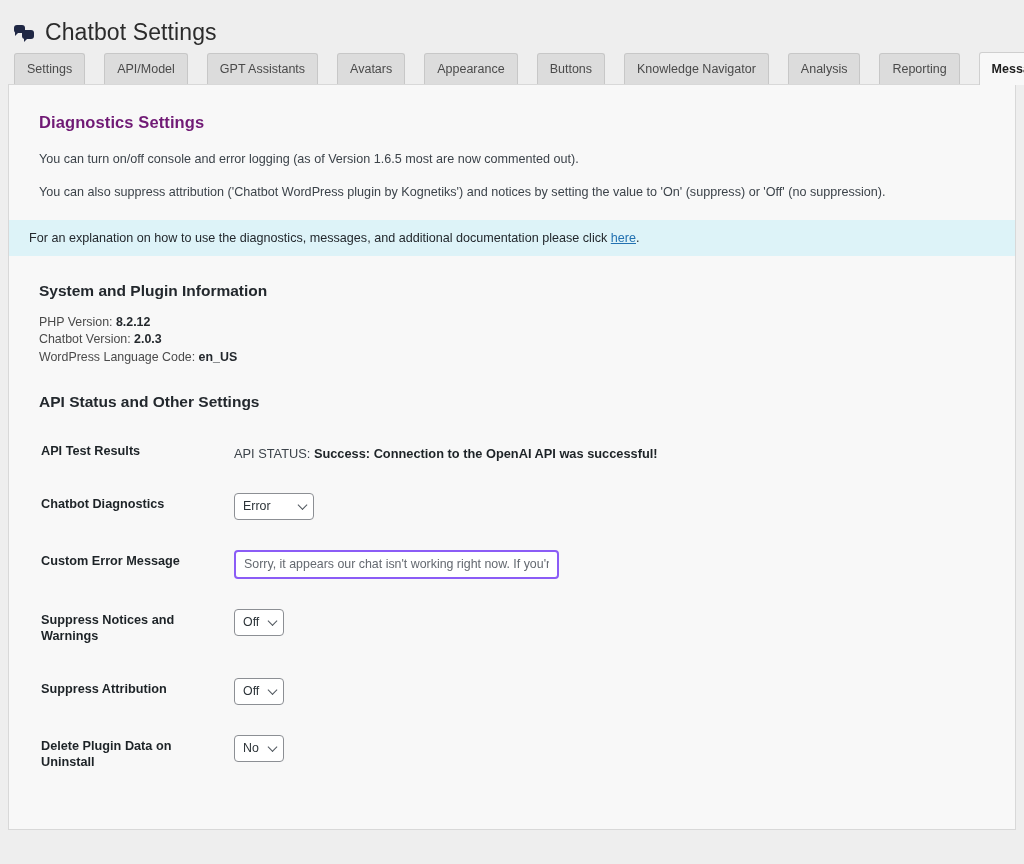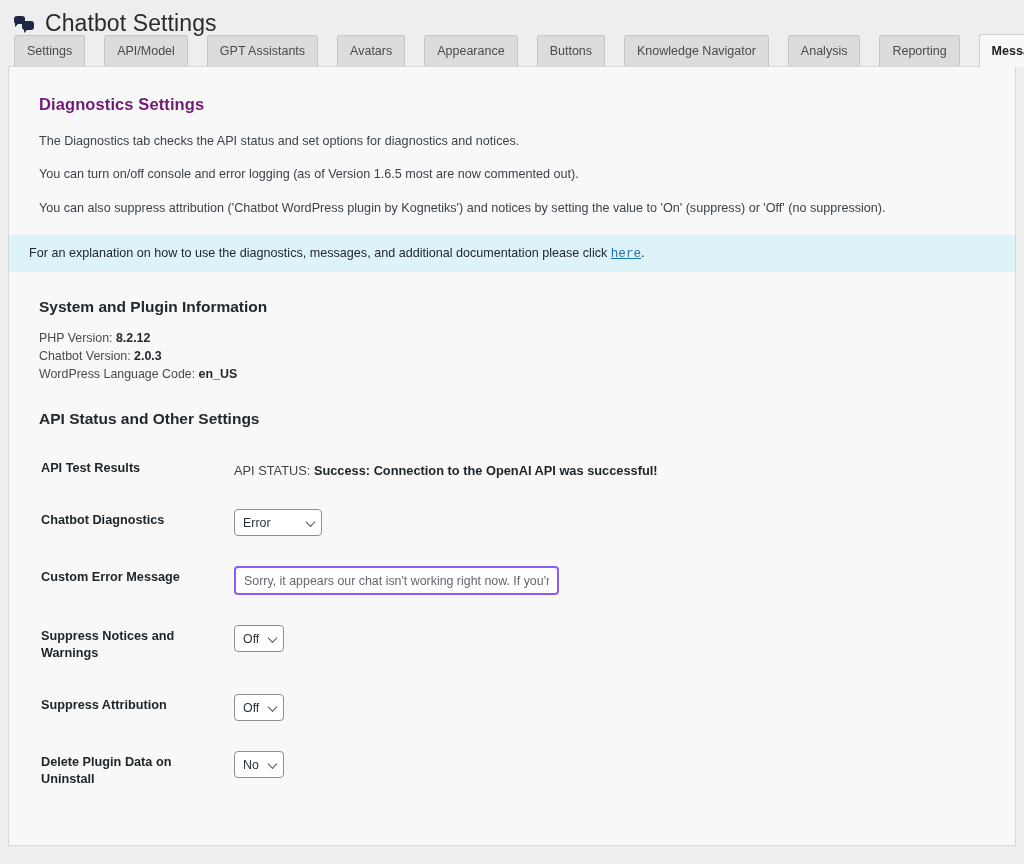--- a/index.html
+++ b/index.html
@@ -12,21 +12,21 @@
     font-family: "Liberation Sans", sans-serif;
     -webkit-font-smoothing: antialiased;
   }
 
   
   .page-header {
     display: flex;
     align-items: center;
     gap: 9px;
     padding: 13px 0 0 14px;
-    height: 34px;
+    height: 52px;
   }
   .bubbles-icon {
     position: relative;
     width: 22px;
     height: 19px;
     flex: 0 0 auto;
     margin-top: 2px;
   }
   .bubbles-icon .b1,
   .bubbles-icon .b2 {
@@ -123,21 +123,21 @@
   }
 
   .notice {
     background: #ddf3f8;
     padding: 11px 10px 11px 10px;
     margin: 18px -30px 0 -30px;
     font-size: 12.6px;
     color: #23282d;
   }
   .notice-inner { padding-left: 10px; }
-  .notice a { color: #2271b1; text-decoration: underline; font-family: Liberation Mono, monospace; }
+  .notice a { color: #2271b1; text-decoration: underline; }
 
   .info-list {
     font-size: 12.4px;
     color: #4a4a4a;
     line-height: 1.45;
     margin-bottom: 4px;
   }
   .info-list b { color: #23282d; font-weight: 700; }
 
   
@@ -180,21 +180,21 @@
   .select-wrap .chev {
     position: absolute;
     right: 8px;
     top: 50%;
     width: 7px; height: 7px;
     border-right: 1.6px solid #50575e;
     border-bottom: 1.6px solid #50575e;
     transform: translateY(-65%) rotate(45deg);
     pointer-events: none;
   }
-  select.wide { width: 88px; padding-right: 36px; }
+  select.wide { width: 80px; padding-right: 36px; }
   select.narrow { width: 50px; padding-right: 20px; }
 
   input.wp-text {
     width: 325px;
     height: 29px;
     border: 2px solid #8b5cf6;
     border-radius: 4px;
     background: #fff;
     font-size: 12.4px;
     color: #646970;
@@ -224,21 +224,20 @@
     <div class="tab">Analysis</div>
     <div class="tab">Reporting</div>
     <div class="tab active">Messages</div>
     <div class="tab">Support</div>
   </div>
 
 <div class="panel">
 
   <h2 class="section-title">Diagnostics Settings</h2>
 
-  <p class="desc">The Diagnostics tab checks the API status and set options for diagnostics and notices.</p>
   <p class="desc">You can turn on/off console and error logging (as of Version 1.6.5 most are now commented out).</p>
   <p class="desc">You can also suppress attribution ('Chatbot WordPress plugin by Kognetiks') and notices by setting the value to 'On' (suppress) or 'Off' (no suppression).</p>
 
   <div class="notice">
     <span class="notice-inner">
       <span>For an explanation on how to use the diagnostics, messages, and additional documentation please click </span><a href="#">here</a><span>.</span>
     </span>
   </div>
 
   <h3 class="sub-title">System and Plugin Information</h3>

